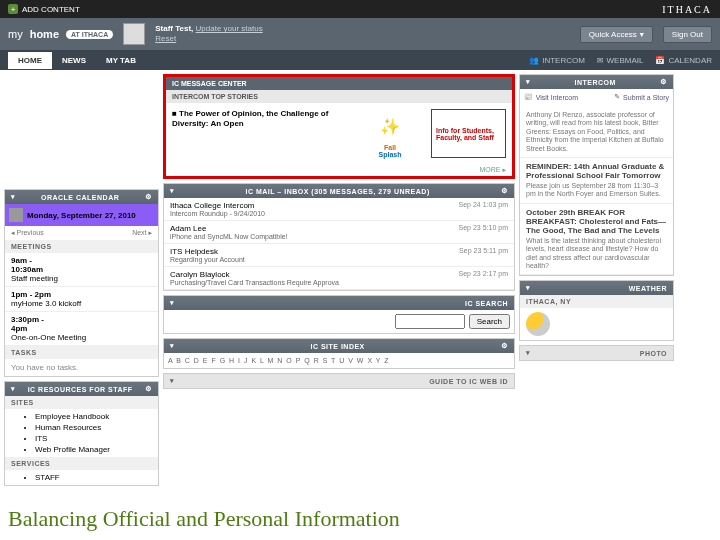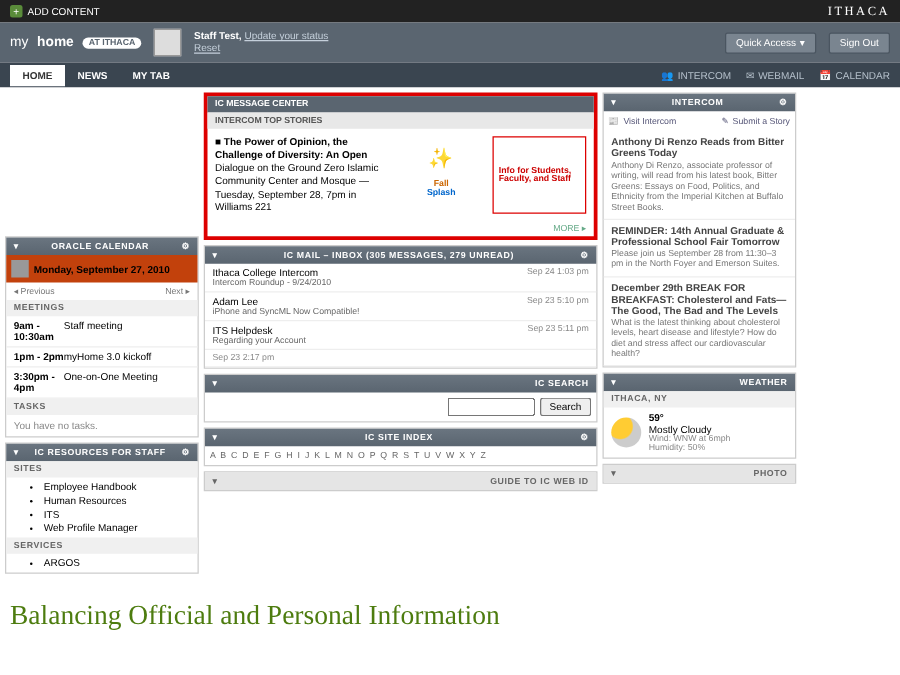--- a/index.html
+++ b/index.html
@@ -18,40 +18,40 @@
 .user-info a { color: #c5d0db; text-decoration: underline; margin-top: 24px; }
 .header-btn { background: #7a8590; color: #fff; border: 1px solid #4a5560; padding: 3px 8px; font-size: 8px; border-radius: 2px; display: flex; align-items: center; gap: 3px; }
 .nav { background: #3a4550; height: 20px; display: flex; align-items: center; padding: 0 8px; justify-content: space-between; }
 .nav-left { display: flex; gap: 0; }
 .nav-tab { padding: 4px 10px; color: #fff; font-size: 8px; font-weight: bold; }
 .nav-tab.active { background: #fff; color: #333; }
 .nav-right { display: flex; gap: 12px; color: #b5c0cb; font-size: 8px; }
 .nav-right span { display: flex; align-items: center; gap: 3px; }
 .content { display: flex; padding: 4px; gap: 4px; background: #fff; }
 .col-left { width: 155px; }
-.col-mid { width: 315px; }
+.col-mid { width: 352px; }
 .col-right { width: 155px; }
 .panel { border: 1px solid #ccc; margin-bottom: 4px; }
 .panel-header { background: linear-gradient(#6a7580, #5a6570); color: #fff; padding: 3px 6px; font-size: 7px; font-weight: bold; letter-spacing: 0.5px; display: flex; justify-content: space-between; align-items: center; }
 .panel-header.collapsed { background: #e5e5e5; color: #666; }
 .msg-center { border: 3px solid #d00; margin-bottom: 4px; }
 .msg-header { background: #5a6570; color: #fff; padding: 3px 6px; font-size: 7px; font-weight: bold; }
 .msg-sub { background: #e8e8e8; padding: 3px 6px; font-size: 7px; font-weight: bold; color: #555; }
 .msg-row { display: flex; gap: 6px; padding: 6px; }
 .msg-story { flex: 1; font-size: 8px; line-height: 1.3; }
 .msg-story strong { font-weight: bold; }
 .msg-splash { width: 70px; display: flex; flex-direction: column; align-items: center; font-size: 7px; }
 .splash-img { width: 50px; height: 35px; background: #fff; display: flex; align-items: center; justify-content: center; }
 .msg-info { width: 75px; border: 1px solid #d00; padding: 4px; font-size: 7px; color: #c00; font-weight: bold; display: flex; align-items: center; }
 .msg-more { text-align: right; color: #6a8; font-size: 7px; padding: 2px 6px; }
-.cal-date { background: #c2410c; padding: 4px; font-size: 8px; font-weight: bold; display: flex; align-items: center; gap: 4px; }
+.cal-date { background: #8b5cf6; padding: 4px; font-size: 8px; font-weight: bold; display: flex; align-items: center; gap: 4px; }
 .cal-icon { width: 14px; height: 14px; background: #999; }
 .cal-nav { display: flex; justify-content: space-between; padding: 3px 6px; font-size: 7px; color: #777; }
 .section-label { background: #f0f0f0; padding: 3px 6px; font-size: 7px; font-weight: bold; color: #666; letter-spacing: 0.5px; }
-.meeting-row { display: flex; padding: 3px 6px; font-size: 8px; border-bottom: 1px solid #eee; }
+.meeting-row { display: flex; padding: 3px 6px; font-size: 8px; border-bottom: 1px solid #eee; flex-direction: column; }
 .meeting-time { width: 40px; font-weight: bold; }
 .meeting-title { flex: 1; }
 .inbox-row { padding: 3px 6px; display: flex; justify-content: space-between; font-size: 8px; border-bottom: 1px solid #eee; }
 .inbox-left { flex: 1; }
 .inbox-sender { font-weight: normal; }
 .inbox-subj { color: #666; font-size: 7px; }
 .inbox-date { color: #888; font-size: 7px; }
 .news-item { padding: 4px 6px; font-size: 7px; border-bottom: 1px solid #eee; }
 .news-title { font-weight: bold; font-size: 8px; color: #444; }
 .news-body { color: #777; line-height: 1.2; margin-top: 2px; }
@@ -140,31 +140,31 @@
       <div class="panel-header">▾ <span>IC RESOURCES FOR STAFF</span><span>⚙</span></div>
       <div class="section-label">SITES</div>
       <ul class="res-list">
         <li>Employee Handbook</li>
         <li>Human Resources</li>
         <li>ITS</li>
         <li>Web Profile Manager</li>
       </ul>
       <div class="section-label">SERVICES</div>
       <ul class="res-list">
-        <li>ARGOS</li>
+        <li>STAFF</li>
       </ul>
     </div>
   </div>
 
   <div class="col-mid">
     <div class="msg-center">
       <div class="msg-header">IC MESSAGE CENTER</div>
       <div class="msg-sub">INTERCOM TOP STORIES</div>
       <div class="msg-row">
-        <div class="msg-story">■ <strong>The Power of Opinion, the Challenge of Diversity: An Open</strong><br><span>Dialogue on the Ground Zero Islamic Community Center and Mosque — Tuesday, September 28, 7pm in Williams 221</span></div>
+        <div class="msg-story">■ <strong>The Power of Opinion, the Challenge of Diversity: An Open</strong><br></div>
         <div class="msg-splash">
             <div class="splash-img">
               <span class="firework">✨</span>
             </div>
             <span style="color:#c60;font-weight:bold">Fall</span>
             <span style="color:#06c;font-weight:bold">Splash</span>
           </div>
         <div class="msg-info">Info for Students, Faculty, and Staff</div>
       </div>
       <div class="msg-more">MORE ▸</div>
@@ -186,20 +186,24 @@
           <div class="inbox-date">Sep 23 5:10 pm</div>
         </div>
       <div class="inbox-row">
           <div class="inbox-left">
             <div class="inbox-sender">ITS Helpdesk</div>
             <div class="inbox-subj">Regarding your Account</div>
           </div>
           <div class="inbox-date">Sep 23 5:11 pm</div>
         </div>
       <div class="inbox-row">
+          <div class="inbox-left">
+            <div class="inbox-sender">Carolyn Blaylock</div>
+            <div class="inbox-subj">Purchasing/Travel Card Transactions Require Approva</div>
+          </div>
           <div class="inbox-date">Sep 23 2:17 pm</div>
         </div>
     </div>
     <div class="panel">
       <div class="panel-header">▾ <span>IC SEARCH</span></div>
       <div class="search-box">
           <input type="text" placeholder="" style="">
           <button>Search</button>
         </div>
     </div>
@@ -213,43 +217,36 @@
   </div>
 
   <div class="col-right">
     <div class="panel">
       <div class="panel-header">▾ <span>INTERCOM</span><span>⚙</span></div>
       <div class="intercom-links">
         <span>📰 <span>Visit Intercom</span></span>
         <span>✎ <span>Submit a Story</span></span>
       </div>
       <div class="news-item">
-          <div class="news-title">Anthony Di Renzo Reads from Bitter Greens Today</div>
           <div class="news-body">Anthony Di Renzo, associate professor of writing, will read from his latest book, Bitter Greens: Essays on Food, Politics, and Ethnicity from the Imperial Kitchen at Buffalo Street Books.</div>
         </div>
       <div class="news-item">
           <div class="news-title">REMINDER: 14th Annual Graduate &amp; Professional School Fair Tomorrow</div>
           <div class="news-body">Please join us September 28 from 11:30–3 pm in the North Foyer and Emerson Suites.</div>
         </div>
       <div class="news-item">
-          <div class="news-title">December 29th BREAK FOR BREAKFAST: Cholesterol and Fats—The Good, The Bad and The Levels</div>
+          <div class="news-title">October 29th BREAK FOR BREAKFAST: Cholesterol and Fats—The Good, The Bad and The Levels</div>
           <div class="news-body">What is the latest thinking about cholesterol levels, heart disease and lifestyle? How do diet and stress affect our cardiovascular health?</div>
         </div>
     </div>
     <div class="panel">
       <div class="panel-header">▾ <span>WEATHER</span></div>
       <div class="section-label">ITHACA, NY</div>
       <div class="weather">
         <div class="weather-icon"></div>
-        <div>
-          <div style="font-weight:bold">59°</div>
-          <div>Mostly Cloudy</div>
-          <div style="font-size:7px;color:#888">Wind: WNW at 6mph</div>
-          <div style="font-size:7px;color:#888">Humidity: 50%</div>
-        </div>
       </div>
     </div>
     <div class="panel">
       <div class="panel-header collapsed">▾ <span>PHOTO</span></div>
     </div>
   </div>
 
 </div>
 
 <div class="caption">Balancing Official and Personal Information</div>

